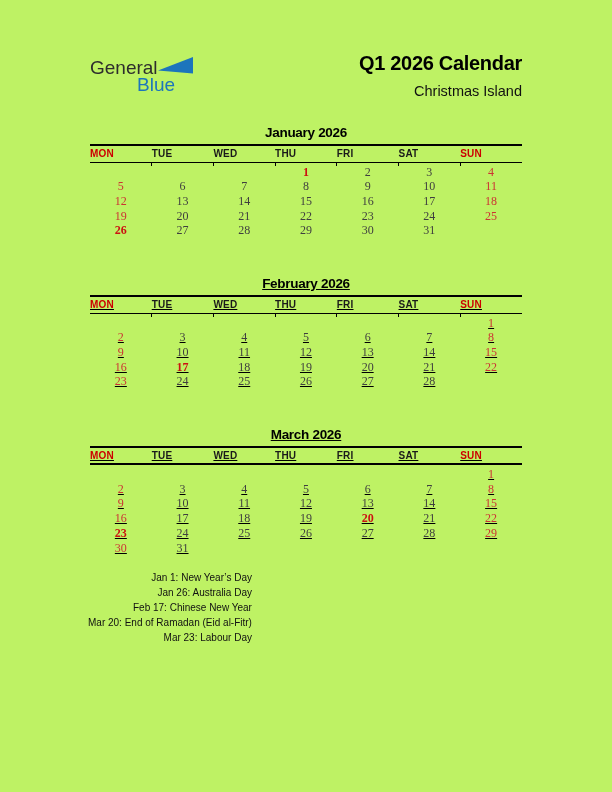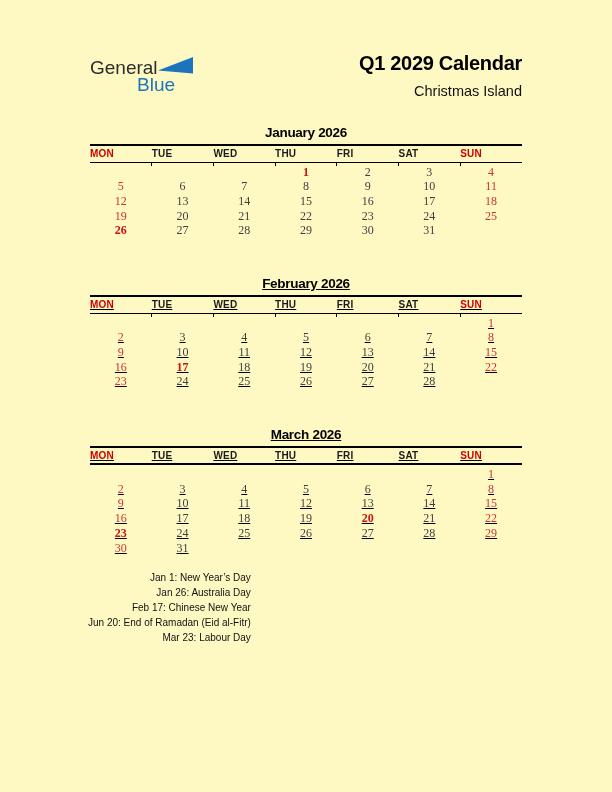--- a/index.html
+++ b/index.html
@@ -9,21 +9,21 @@
     --date-gray: #3f3f3f;
     --brand-blue: #1c75bc;
     --line-black: #000000;
   }
   * { box-sizing: border-box; }
   html, body { margin: 0; padding: 0; background: #ffffff; }
   .page {
     position: relative;
     width: 612px;
     height: 792px;
-    background: #fef9c3;
+    background: #bef264;
     font-family: "Liberation Sans", sans-serif;
     overflow: hidden;
   }
 
   
   .logo { position: absolute; left: 90px; top: 57px; width: 110px; height: 42px; }
   .logo-general {
     position: absolute; left: 0; top: 0;
     font-size: 19px; color: #2d2d2d; letter-spacing: 0;
   }
@@ -92,21 +92,21 @@
 
   <div class="logo">
     <span class="logo-general">General</span>
     <svg class="logo-triangle" width="35" height="17" viewBox="0 0 35 17" aria-hidden="true">
       <polygon points="0,13.5 35,0 35,16.5" fill="currentColor"></polygon>
     </svg>
     <span class="logo-blue">Blue</span>
   </div>
 
   <div class="titles">
-    <h1 class="page-title">Q1 2029 Calendar</h1>
+    <h1 class="page-title">Q1 2026 Calendar</h1>
     <div class="page-subtitle">Christmas Island</div>
   </div>
 
   <div id="months">
       <section class="month">
         <h2 class="month-title">January 2026</h2>
         <table class="cal">
           <thead>
             <tr>
               <th class="red">MON</th>
@@ -301,17 +301,17 @@
             </tr>
           </tbody>
         </table>
       </section>
     </div>
 
   <ul id="holiday-list">
       <li>Jan 1: New Year’s Day</li>
       <li>Jan 26: Australia Day</li>
       <li>Feb 17: Chinese New Year</li>
-      <li>Jun 20: End of Ramadan (Eid al-Fitr)</li>
+      <li>Mar 20: End of Ramadan (Eid al-Fitr)</li>
       <li>Mar 23: Labour Day</li>
     </ul>
 
 </div>
 
 </body></html>

